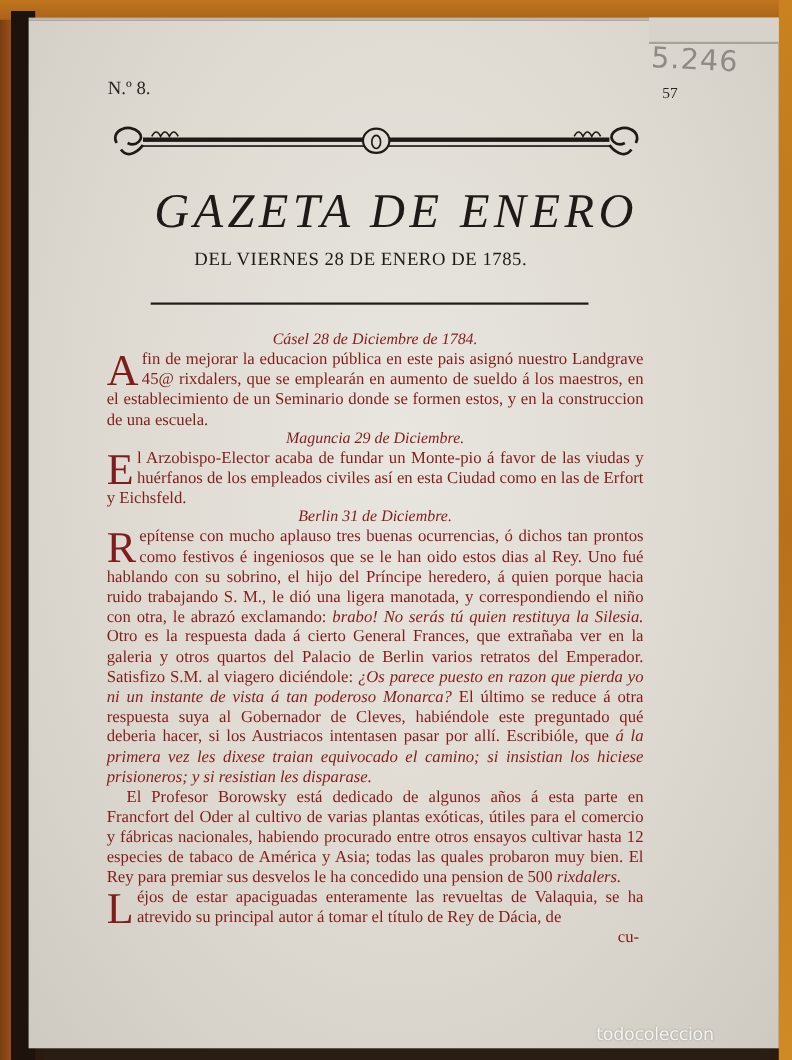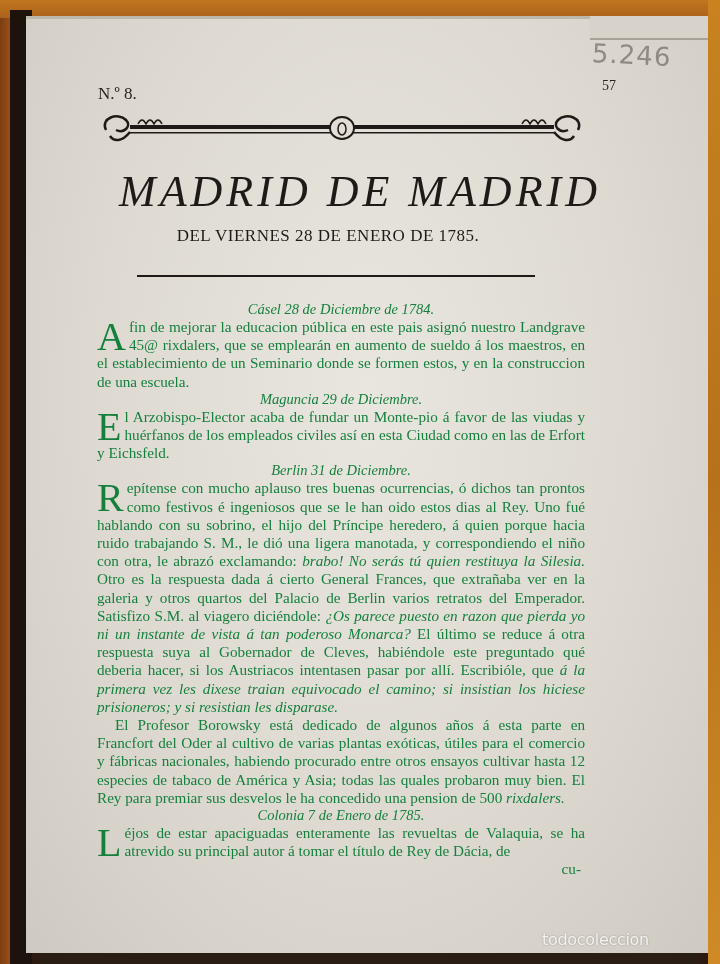--- a/index.html
+++ b/index.html
@@ -31,35 +31,35 @@
   }
   .corner-tab {
     position:absolute; left:590px; top:16px; width:118px; height:22px;
     background:#d8d3ca; border-bottom:2px solid #a9a298;
   }
   .handnote {
     position:absolute; left:592px; top:40px;
     font-family:"DejaVu Sans", sans-serif; font-size:26px; color:#8f8a86;
     transform:rotate(3deg); letter-spacing:1px;
   }
-  .issue-no { position:absolute; left:98px; top:70px; font-size:17px; color:#2a2522;margin-top:14px; }
+  .issue-no { position:absolute; left:98px; top:70px; font-size:17px; color:#2a2522; }
   .page-num { position:absolute; left:562px; top:78px; font-size:14px; color:#2a2522;margin-left:40px; }
   .ornament { position:absolute; left:100px; top:112px; width:484px; height:32px; }
   .masthead {
     position:absolute; left:0; width:720px; top:166px; text-align:center;
     font-size:44px; font-style:italic; letter-spacing:4px; color:#1f1a17;
   }
   .dateline {
     position:absolute; left:0; width:656px; top:226px; text-align:center;
     font-size:17px; letter-spacing:0.5px; color:#1f1a17;
   }
   .rule { position:absolute; left:137px; top:275px; width:398px; height:2px; background:#1f1a17; }
   .body {
     position:absolute; left:97px; top:301px; width:488px;
-    font-size:15.2px; line-height:18.2px; color:#15803d; text-align:justify;
+    font-size:15.2px; line-height:18.2px; color:#7f1d1d; text-align:justify;
   }
   .body p { margin:0; }
   .sec-head { text-align:center; font-style:italic; font-size:14.5px; margin:0; line-height:17px; }
   .drop { float:left; font-size:40px; line-height:33px; margin:2px 3px 0 0; }
   .ital { font-style:italic; }
   .indent { text-indent:18px; }
   .catch { text-align:right; padding-right:4px; }
   .watermark {
     position:absolute; left:542px; top:930px;
     font-family:"DejaVu Sans", sans-serif; font-weight:normal; font-size:16px;
@@ -85,33 +85,32 @@
   <rect x="30" y="13" width="424" height="4" fill="#1f1a17"></rect>
   <rect x="30" y="20" width="424" height="1.5" fill="#1f1a17"></rect>
   <path d="M6 18 C0 6, 18 0, 26 8 C32 14, 24 22, 16 18 M10 24 C14 30, 22 30, 30 20" stroke="#1f1a17" stroke-width="2.5" fill="none"></path>
   <path d="M478 18 C484 6, 466 0, 458 8 C452 14, 460 22, 468 18 M474 24 C470 30, 462 30, 454 20" stroke="#1f1a17" stroke-width="2.5" fill="none"></path>
   <path d="M38 12 q4 -8 8 0 q4 -8 8 0 q4 -8 8 0" stroke="#1f1a17" stroke-width="1.5" fill="none"></path>
   <path d="M446 12 q-4 -8 -8 0 q-4 -8 -8 0 q-4 -8 -8 0" stroke="#1f1a17" stroke-width="1.5" fill="none"></path>
   <ellipse cx="242" cy="16" rx="12" ry="11" fill="#e2ded6" stroke="#1f1a17" stroke-width="2"></ellipse>
   <ellipse cx="242" cy="17" rx="4" ry="6" fill="none" stroke="#1f1a17" stroke-width="1.5"></ellipse>
 </svg>
 
-<div class="masthead">MADRID DE MADRID</div>
+<div class="masthead">GAZETA DE ENERO</div>
 <div class="dateline">DEL VIERNES 28 DE ENERO DE 1785.</div>
 <div class="rule"></div>
 
 <div class="body">
   <p class="sec-head">Cásel 28 de Diciembre de 1784.</p>
   <p><span class="drop">A</span><span> fin de mejorar la educacion pública en este pais asignó nuestro Landgrave 45@ rixdalers, que se emplearán en aumento de sueldo á los maestros, en el establecimiento de un Seminario donde se formen estos, y en la construccion de una escuela.</span></p>
 
   <p class="sec-head">Maguncia 29 de Diciembre.</p>
   <p><span class="drop">E</span><span>l Arzobispo-Elector acaba de fundar un Monte-pio á favor de las viudas y huérfanos de los empleados civiles así en esta Ciudad como en las de Erfort y Eichsfeld.</span></p>
 
   <p class="sec-head">Berlin 31 de Diciembre.</p>
   <p><span class="drop">R</span><span>epítense con mucho aplauso tres buenas ocurrencias, ó dichos tan prontos como festivos é ingeniosos que se le han oido estos dias al Rey. Uno fué hablando con su sobrino, el hijo del Príncipe heredero, á quien porque hacia ruido trabajando S. M., le dió una ligera manotada, y correspondiendo el niño con otra, le abrazó exclamando: </span><span class="ital">brabo! No serás tú quien restituya la Silesia.</span><span> Otro es la respuesta dada á cierto General Frances, que extrañaba ver en la galeria y otros quartos del Palacio de Berlin varios retratos del Emperador. Satisfizo S.M. al viagero diciéndole: </span><span class="ital">¿Os parece puesto en razon que pierda yo ni un instante de vista á tan poderoso Monarca?</span><span> El último se reduce á otra respuesta suya al Gobernador de Cleves, habiéndole este preguntado qué deberia hacer, si los Austriacos intentasen pasar por allí. Escribióle, que </span><span class="ital">á la primera vez les dixese traian equivocado el camino; si insistian los hiciese prisioneros; y si resistian les disparase.</span></p>
   <p class="indent"><span>El Profesor Borowsky está dedicado de algunos años á esta parte en Francfort del Oder al cultivo de varias plantas exóticas, útiles para el comercio y fábricas nacionales, habiendo procurado entre otros ensayos cultivar hasta 12 especies de tabaco de América y Asia; todas las quales probaron muy bien. El Rey para premiar sus desvelos le ha concedido una pension de 500 </span><span class="ital">rixdalers.</span></p>
 
-  <p class="sec-head">Colonia 7 de Enero de 1785.</p>
   <p><span class="drop">L</span><span>éjos de estar apaciguadas enteramente las revueltas de Valaquia, se ha atrevido su principal autor á tomar el título de Rey de Dácia, de</span></p>
   <p class="catch">cu-</p>
 </div>
 
 <div class="watermark">todocoleccion</div>
 
 </body></html>

